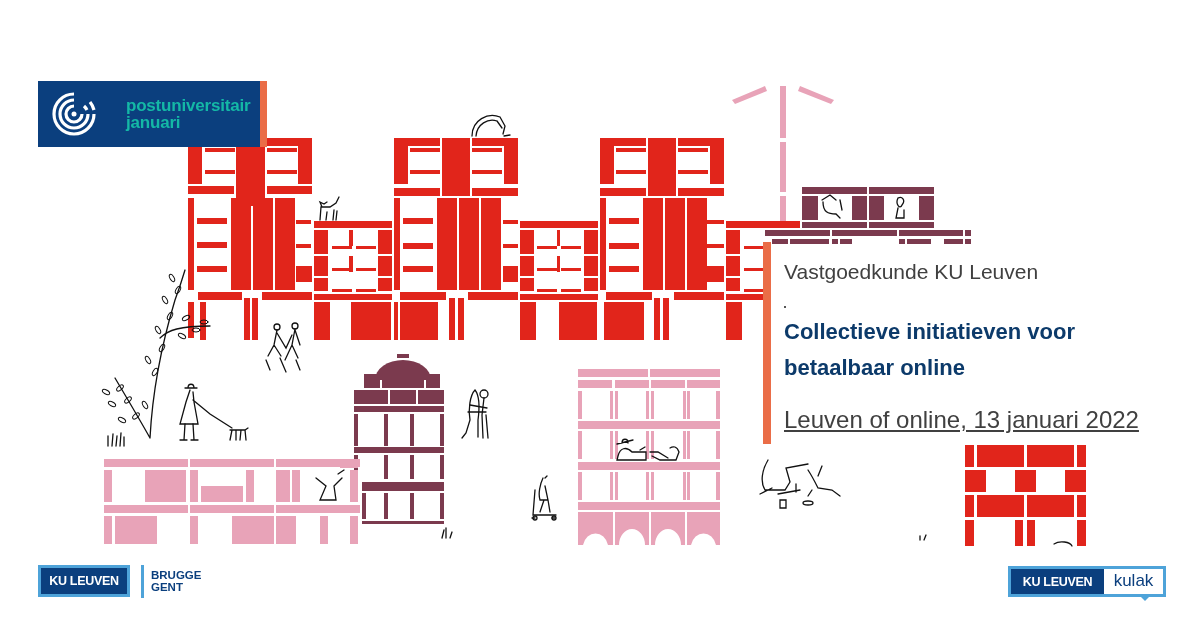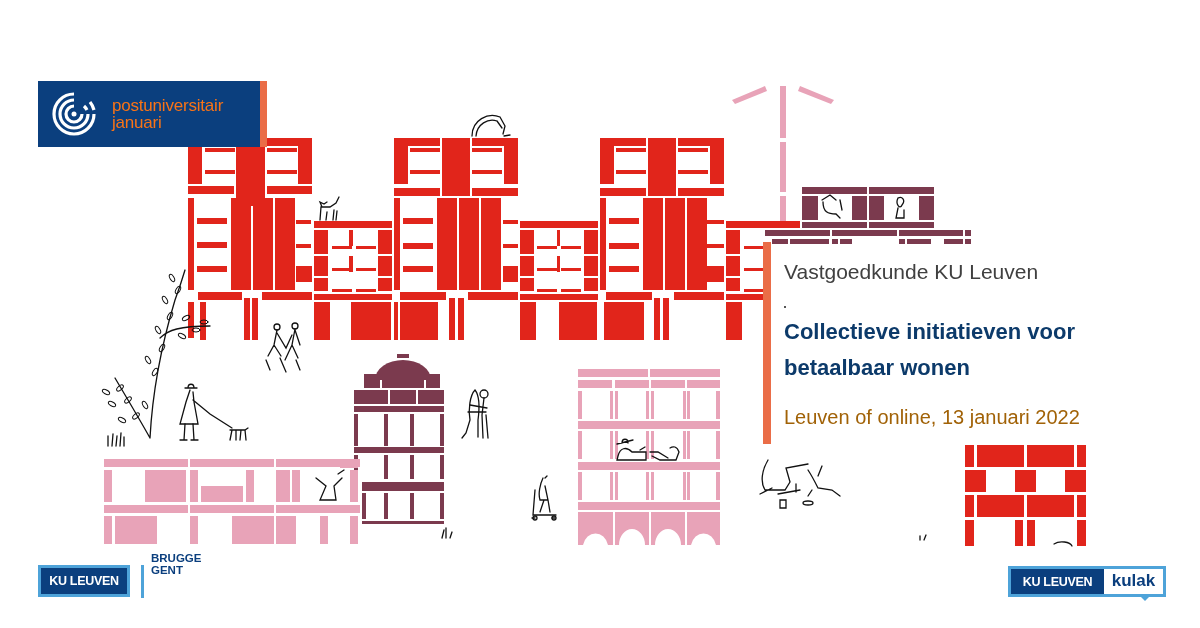--- a/index.html
+++ b/index.html
@@ -4,36 +4,36 @@
 <style>
   html, body { margin:0; padding:0; background:#ffffff; }
   body { width:1200px; height:628px; position:relative; overflow:hidden; font-family:"Liberation Sans", sans-serif; }
   .abs { position:absolute; }
   #art { position:absolute; left:0; top:0; width:1200px; height:628px; }
 
   
   .puc-logo { left:38px; top:81px; width:222px; height:66px; background:#0B3F7E; display:flex; align-items:center; }
   .puc-accent { left:260px; top:81px; width:7px; height:66px; background:#EA6D47; }
   .puc-mark { width:52px; height:52px; margin-left:10px; flex:none; }
-  .puc-text { color:#f97316; font-weight:normal; font-size:17px; line-height:17px; margin-left:12px; letter-spacing:-0.2px; }
+  .puc-text { color:#14b8a6; font-weight:bold; font-size:17px; line-height:17px; margin-left:26px; letter-spacing:-0.2px; }
 
   
   .title-bar { left:763px; top:242px; width:8px; height:202px; background:#EA6D47; }
   .subtitle { left:784px; top:260px; font-size:21px; color:#404040; white-space:nowrap; }
   .headline { left:784px; top:314px; width:360px; font-size:22px; font-weight:bold; color:#0C3A6A; line-height:36px; }
-  .dateline { left:784px; top:406px; font-size:20px; color:#a16207; white-space:nowrap; }
+  .dateline { left:784px; top:406px; font-size:24px; color:#404040; white-space:nowrap;text-decoration:underline; }
   .dot { left:784px; top:306px; width:2px; height:2px; background:#555; }
 
   
   .kul-left { left:38px; top:565px; width:92px; height:32px; background:#0B3F7E; border:3px solid #4EA3D9; box-sizing:border-box; color:#fff; font-weight:bold; font-size:12.5px; display:flex; align-items:center; justify-content:center; letter-spacing:-0.3px; }
   .bg-bar { left:141px; top:565px; width:3px; height:33px; background:#4EA3D9; }
-  .bg-text { left:151px; top:552px; color:#0B3F7E; font-weight:bold; font-size:11.5px; line-height:12px; }
+  .bg-text { left:151px; top:569px; color:#0B3F7E; font-weight:bold; font-size:11.5px; line-height:12px; }
   .kul-right { left:1008px; top:566px; width:158px; height:31px; border:3px solid #4EA3D9; box-sizing:border-box; display:flex; }
   .kul-right .kl { background:#0B3F7E; color:#fff; font-weight:bold; font-size:12.5px; width:93px; display:flex; align-items:center; justify-content:center; letter-spacing:-0.3px; }
-  .kul-right .kk { background:#fff; color:#0B3F7E; font-size:17px; font-weight:bold; flex:1; display:flex; align-items:center; justify-content:center; padding-bottom:2px; }
+  .kul-right .kk { background:#fff; color:#0B3F7E; font-size:17px; font-weight:normal; flex:1; display:flex; align-items:center; justify-content:center; padding-bottom:2px; }
   .kulak-notch { left:1140px; top:596px; width:0; height:0; border-left:5px solid transparent; border-right:5px solid transparent; border-top:5px solid #4EA3D9; }
 </style>
 </head>
 <body>
 
 <svg id="art" viewBox="0 0 1200 628" xmlns="http://www.w3.org/2000/svg">
 
   <g fill="#E8A3B8">
     <rect x="780" y="86" width="6" height="52"></rect>
     <rect x="780" y="142" width="6" height="50"></rect>
@@ -389,21 +389,21 @@
   <div class="puc-text">
     <div>postuniversitair</div>
     <div>januari</div>
   </div>
 </div>
 <div class="abs puc-accent"></div>
 
 <div class="abs title-bar"></div>
 <div class="abs subtitle">Vastgoedkunde KU Leuven</div>
 <div class="abs dot"></div>
-<div class="abs headline">Collectieve initiatieven voor betaalbaar wonen</div>
+<div class="abs headline">Collectieve initiatieven voor betaalbaar online</div>
 <div class="abs dateline">Leuven of online, 13 januari 2022</div>
 
 <div class="abs kul-left">KU LEUVEN</div>
 <div class="abs bg-bar"></div>
 <div class="abs bg-text">
   <div>BRUGGE</div>
   <div>GENT</div>
 </div>
 
 <div class="abs kul-right">

